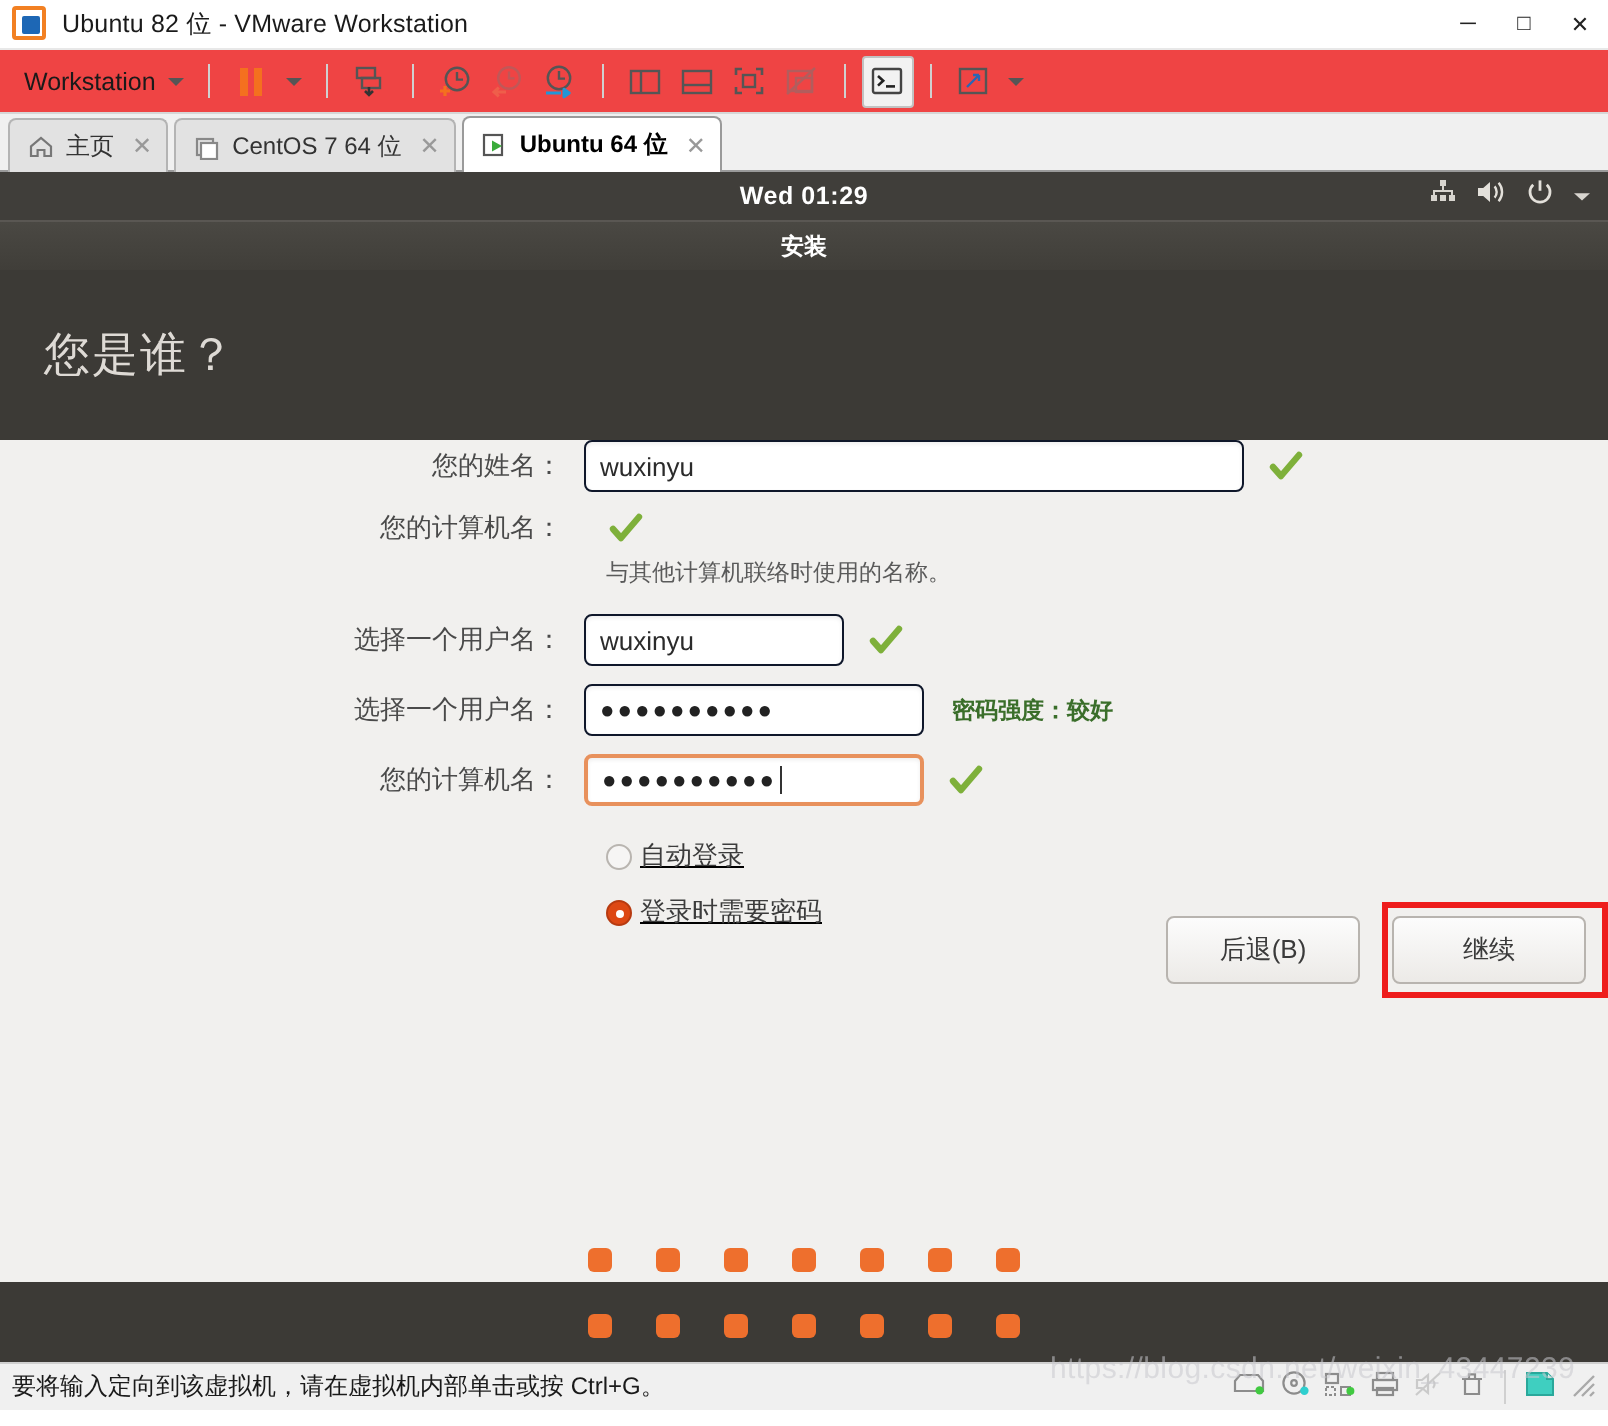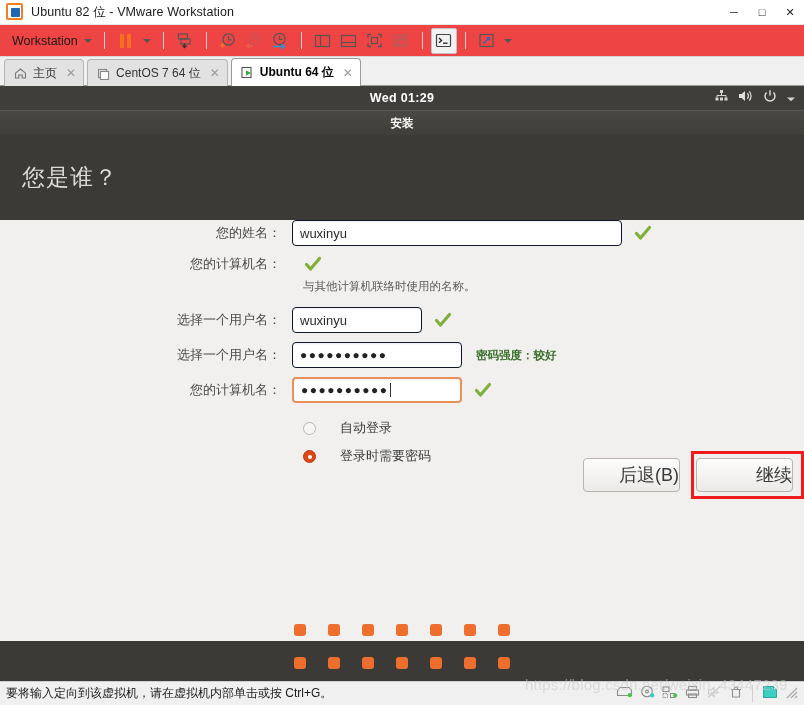--- a/index.html
+++ b/index.html
@@ -105,38 +105,38 @@
   }
   .finput.focused { border: 2px solid #e8915c; border-radius: 4px; }
   .dots { letter-spacing: 1.5px; font-size: 12px; color: #222; }
   .caret-bar { width: 1px; height: 14px; background: #333; margin-left: 2px; }
   .check {
     margin-left: 12px; width: 18px; height: 18px; flex: none;
   }
   .hint { font-size: 11.5px; color: #5a5a5a; }
   .pw-strength { margin-left: 14px; font-size: 11.5px; font-weight: bold; color: #3a6e2a; }
 
-  .radio-row { display: flex; align-items: center; gap: 24px; }
+  .radio-row { display: flex; align-items: center; gap: 4px; text-decoration: underline; }
   .radio {
     width: 13px; height: 13px; border-radius: 50%;
     border: 1px solid #b9b5b0; background: #f6f5f4; flex: none;
     position: relative;
   }
   .radio.on { background: #dd4814; border-color: #b73a10; }
   .radio.on::after {
     content: ""; position: absolute; left: 4px; top: 4px;
     width: 4px; height: 4px; border-radius: 50%; background: #fff;
   }
   .radio-label { font-size: 13px; color: #3c3c3c; }
 
   .btn {
     border: 1px solid #b8b4af; border-radius: 4px;
     background: linear-gradient(#fcfcfc, #eceae7);
-    font-size: 18px; color: #3a3a3a;
-    height: 34px; display: flex; align-items: center; justify-content: flex-end;
+    font-size: 13px; color: #3a3a3a;
+    height: 34px; display: flex; align-items: center; justify-content: center;
   }
   .redbox { position: absolute; border: 3px solid #ee1c1c; }
 
   
   .dotsrow { position: absolute; left: 0; right: 0; bottom: 12px; display: flex; justify-content: center; gap: 22px; }
   .pdot { width: 12px; height: 12px; border-radius: 3px; background: #ee6f2d; }
 
   
   .statusbar {
     height: 24px; background: #f0f0f0; border-top: 1px solid #cfcfcf;

